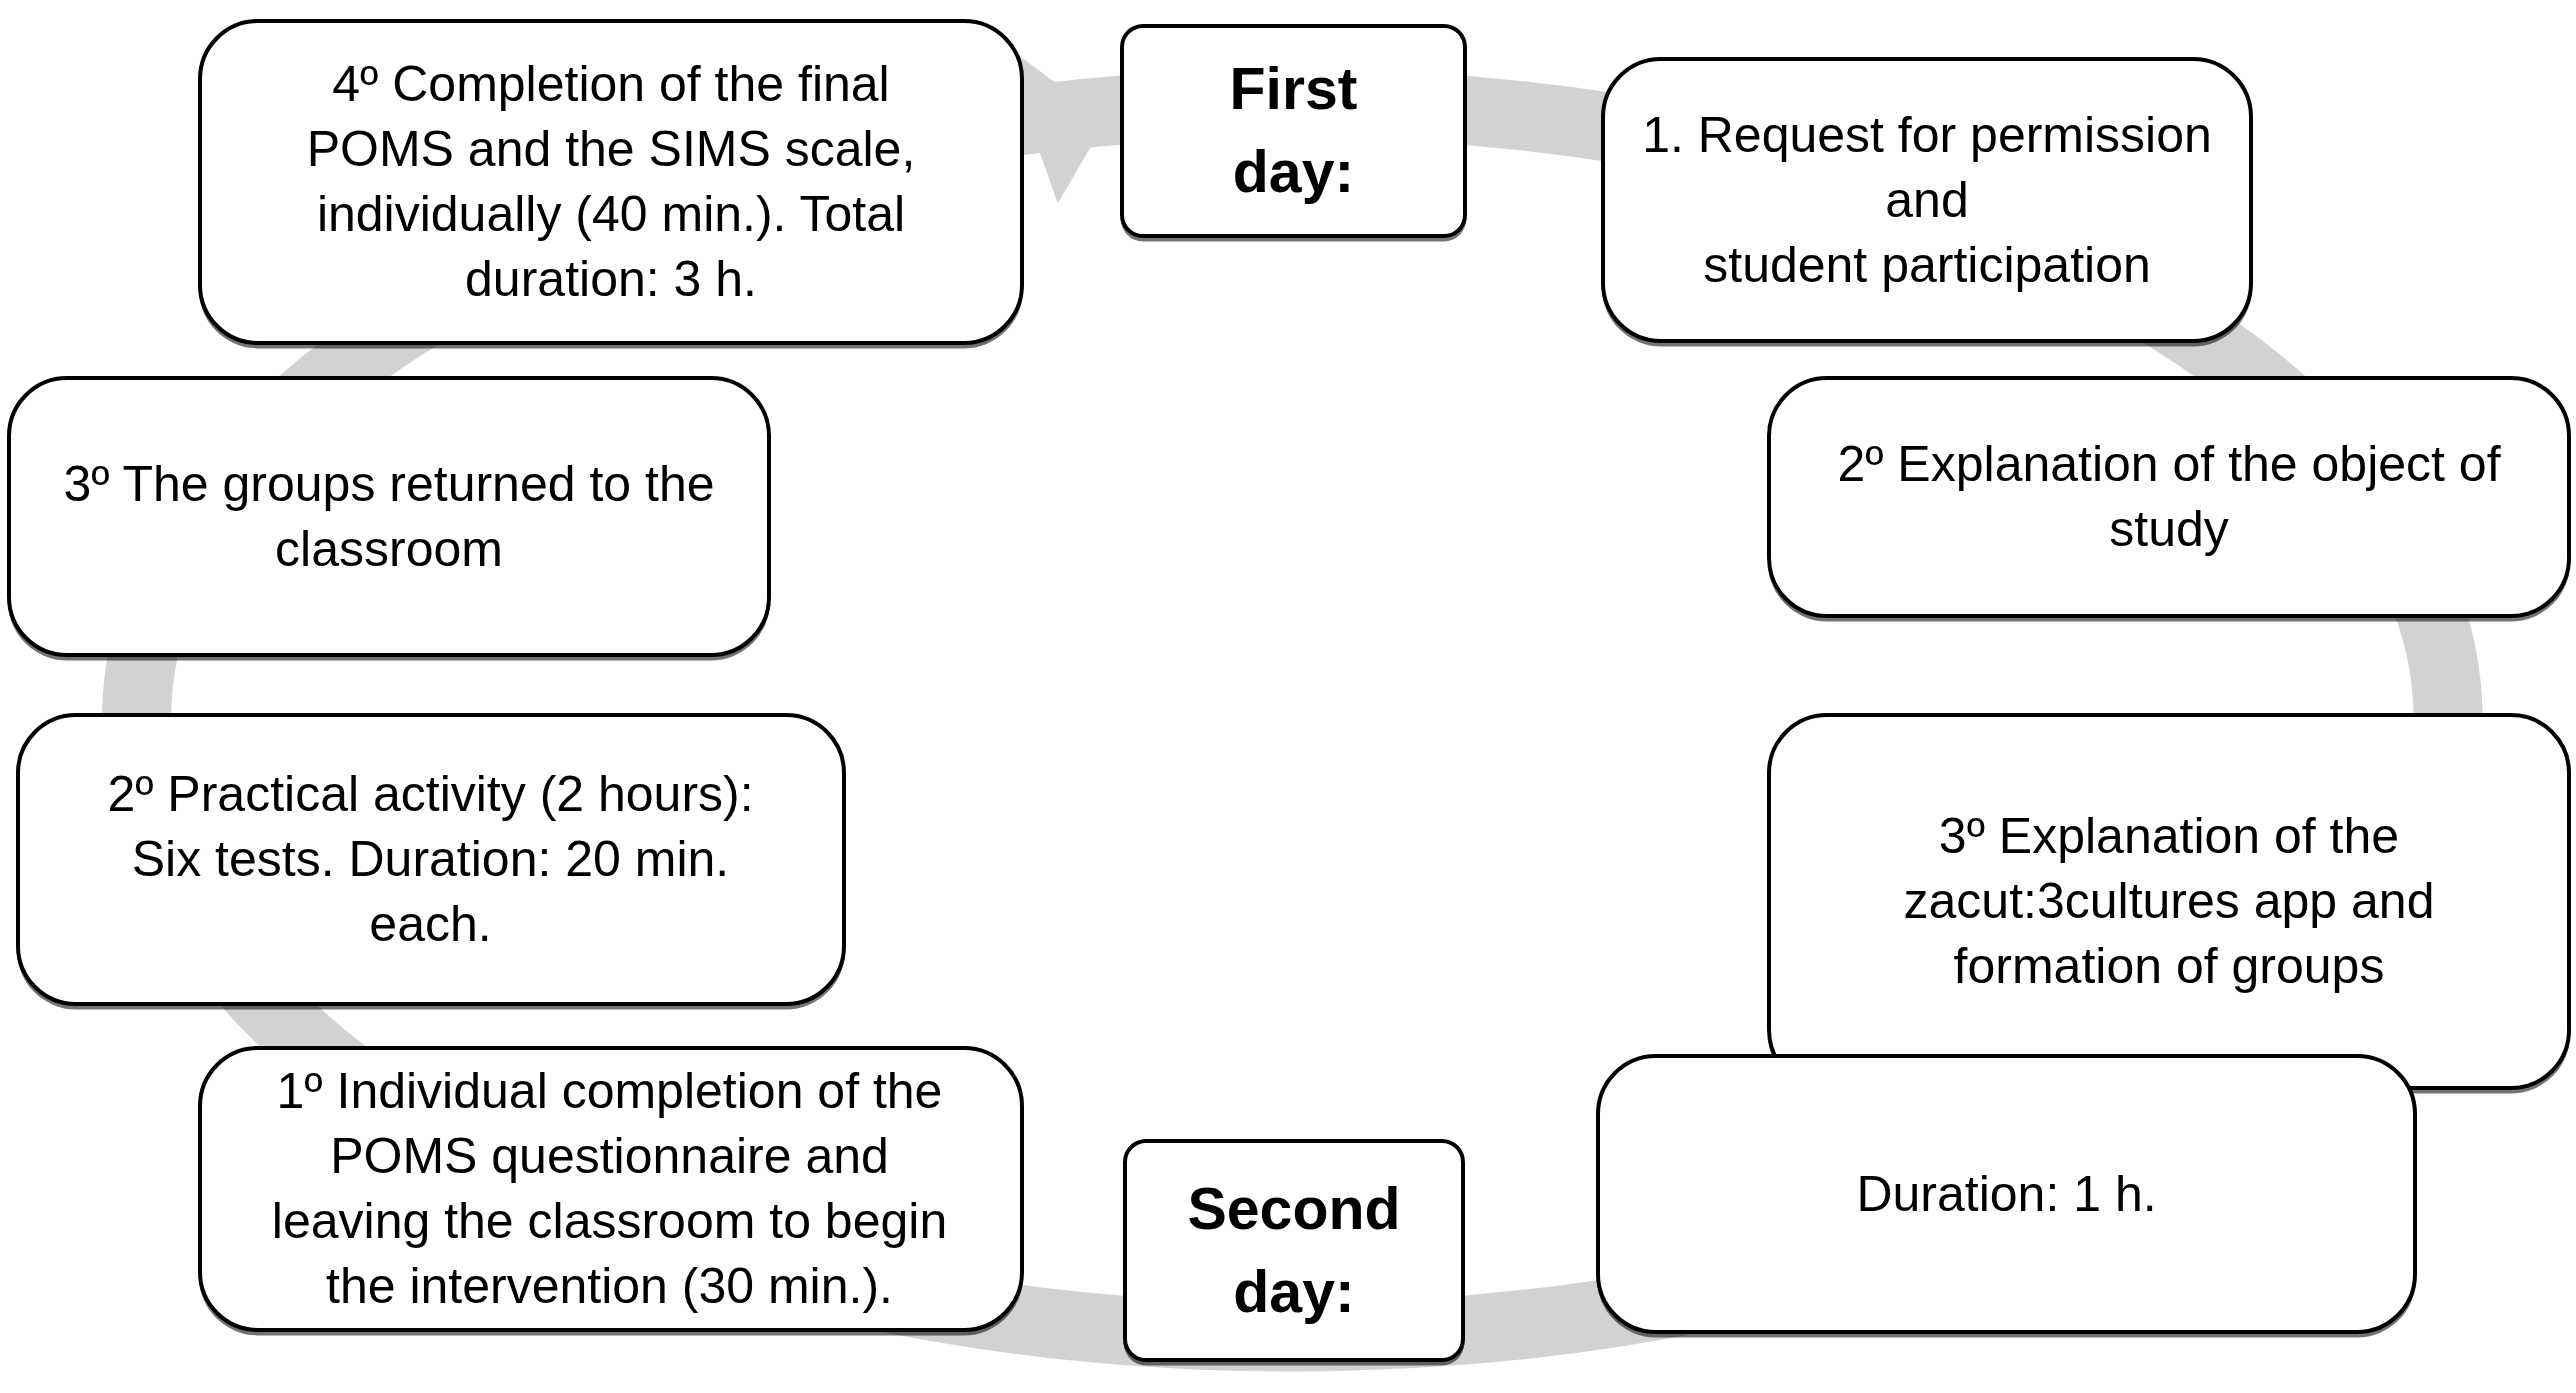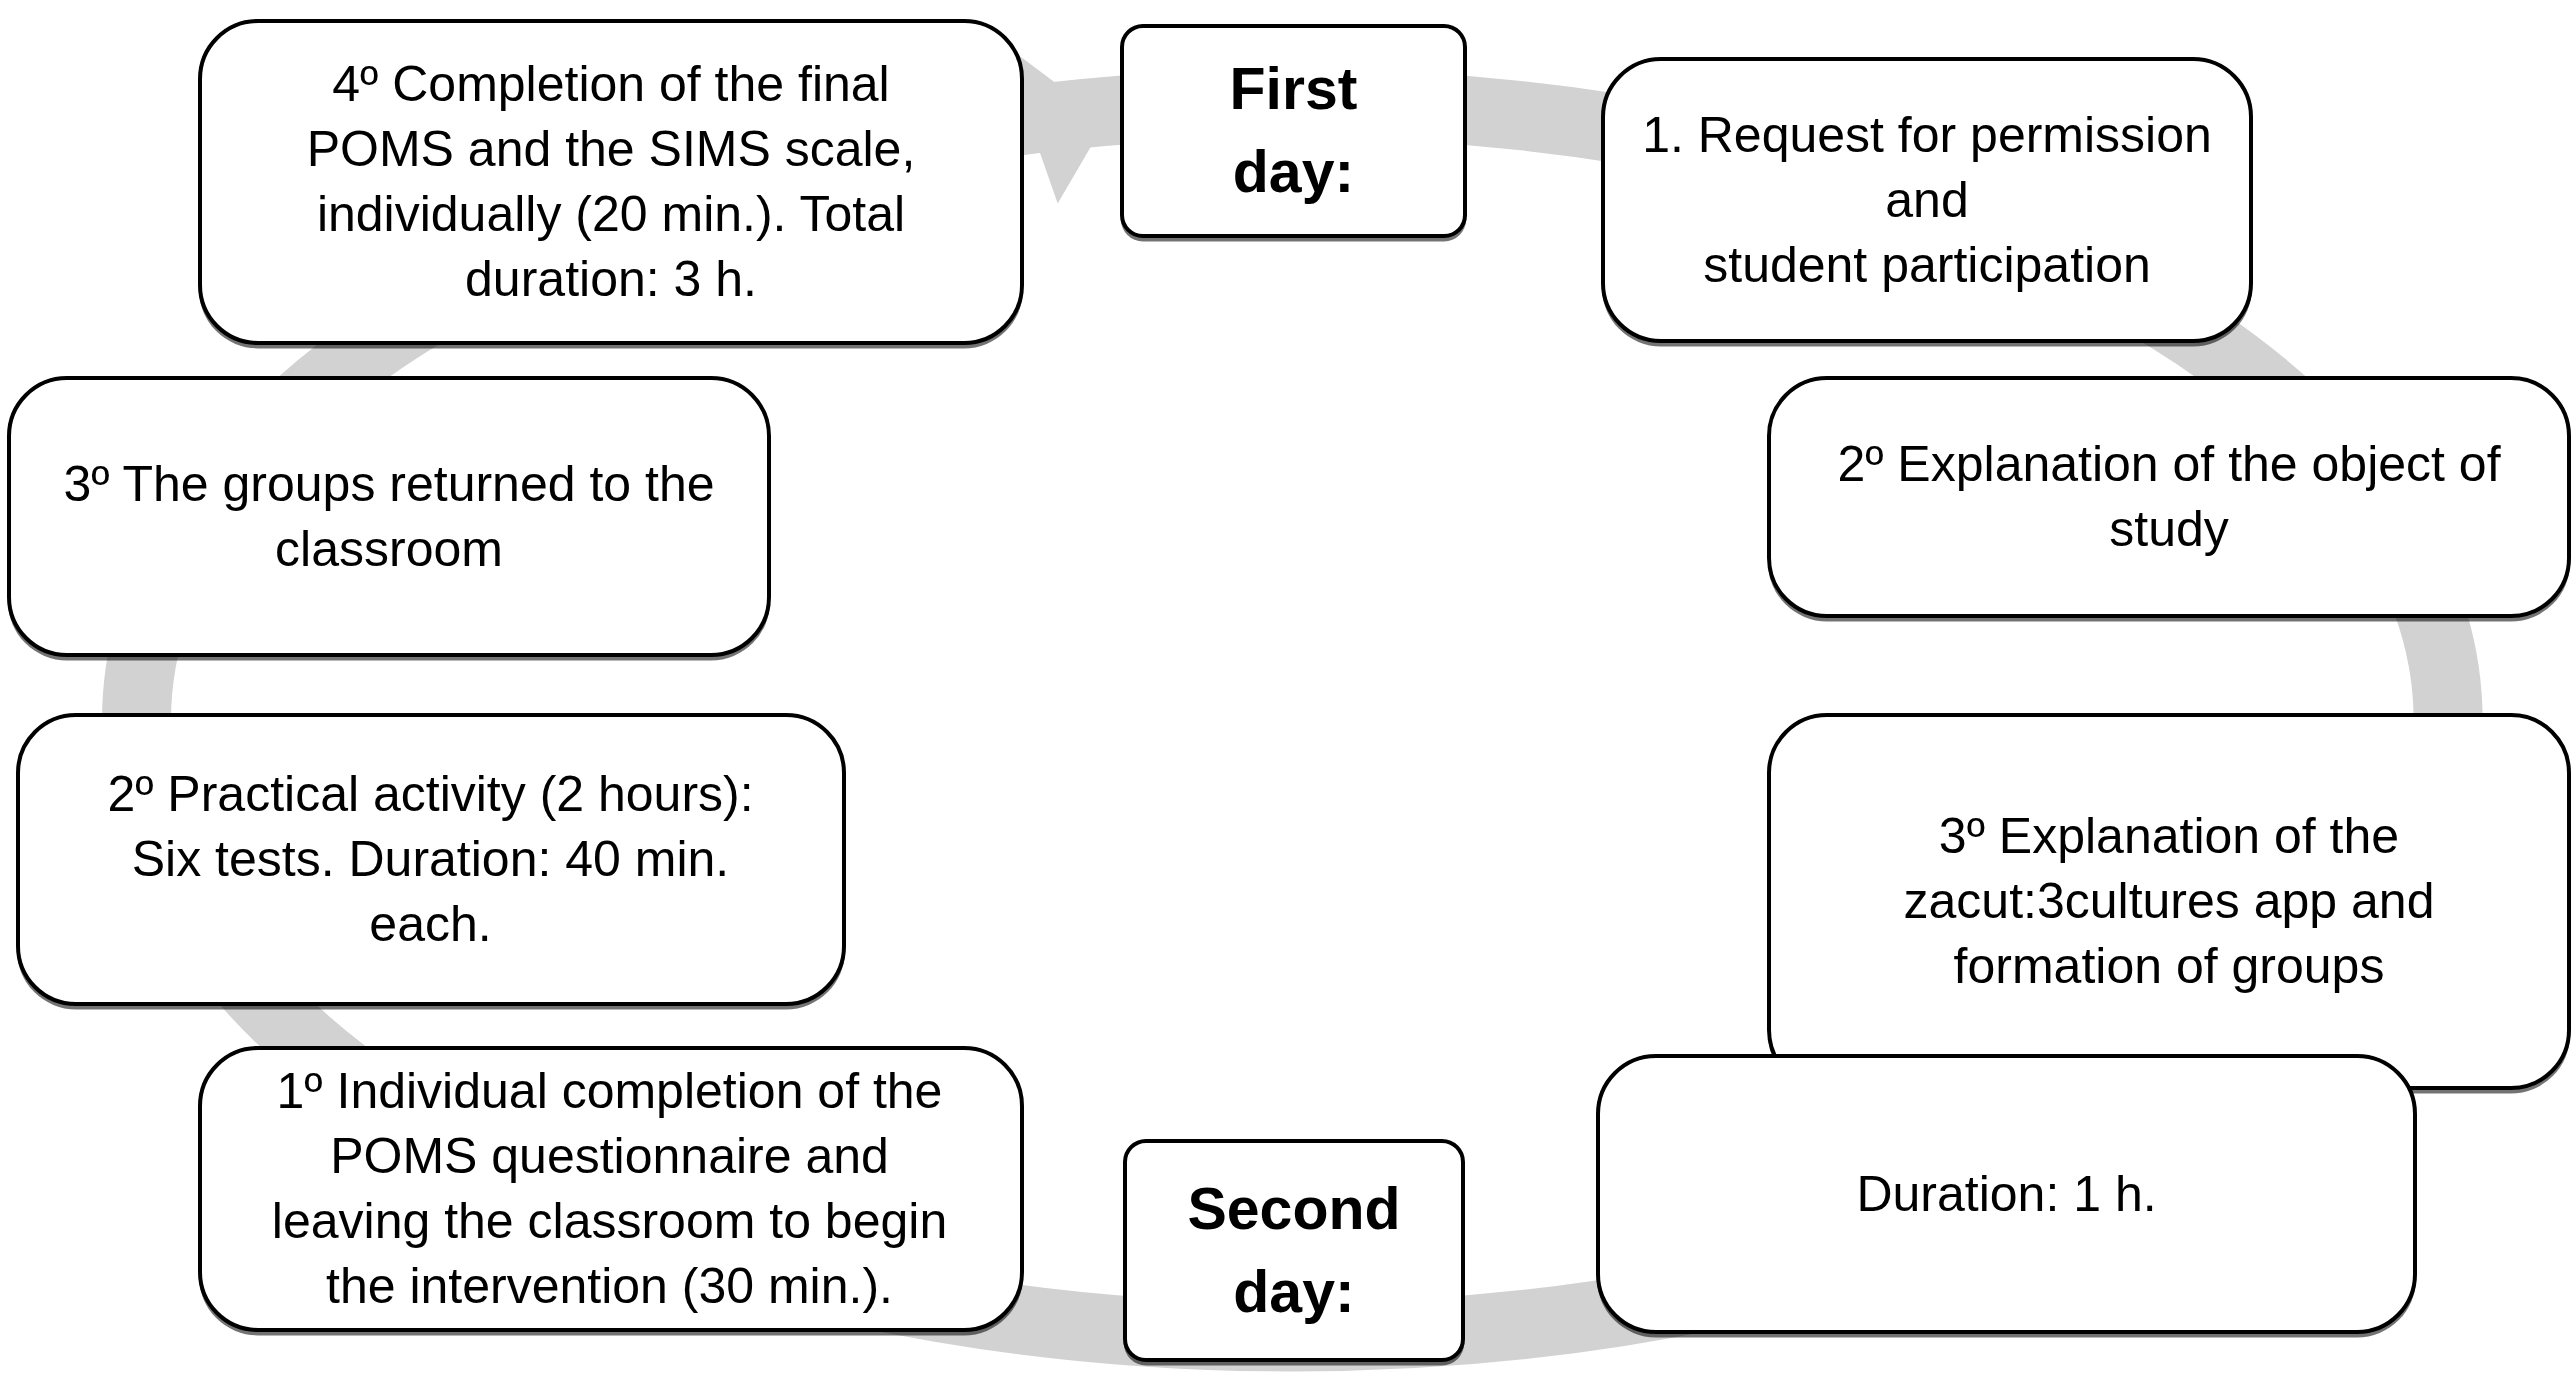--- a/index.html
+++ b/index.html
@@ -106,30 +106,30 @@
 
   <div class="box" id="b-poms-ind">
     <span class="box-text">1º Individual completion of the
 POMS questionnaire and
 leaving the classroom to begin
 the intervention (30 min.).</span>
   </div>
 
   <div class="box" id="b-practical">
     <span class="box-text">2º Practical activity (2 hours):
-Six tests. Duration: 40 min.
+Six tests. Duration: 20 min.
 each.</span>
   </div>
 
   <div class="box" id="b-groups">
     <span class="box-text">3º The groups returned to the
 classroom</span>
   </div>
 
   <div class="box" id="b-final-poms">
     <span class="box-text">4º Completion of the final
 POMS and the SIMS scale,
-individually (20 min.).  Total
+individually (40 min.).  Total
 duration: 3 h.</span>
   </div>
 
 </div>
 
 
 </body></html>

